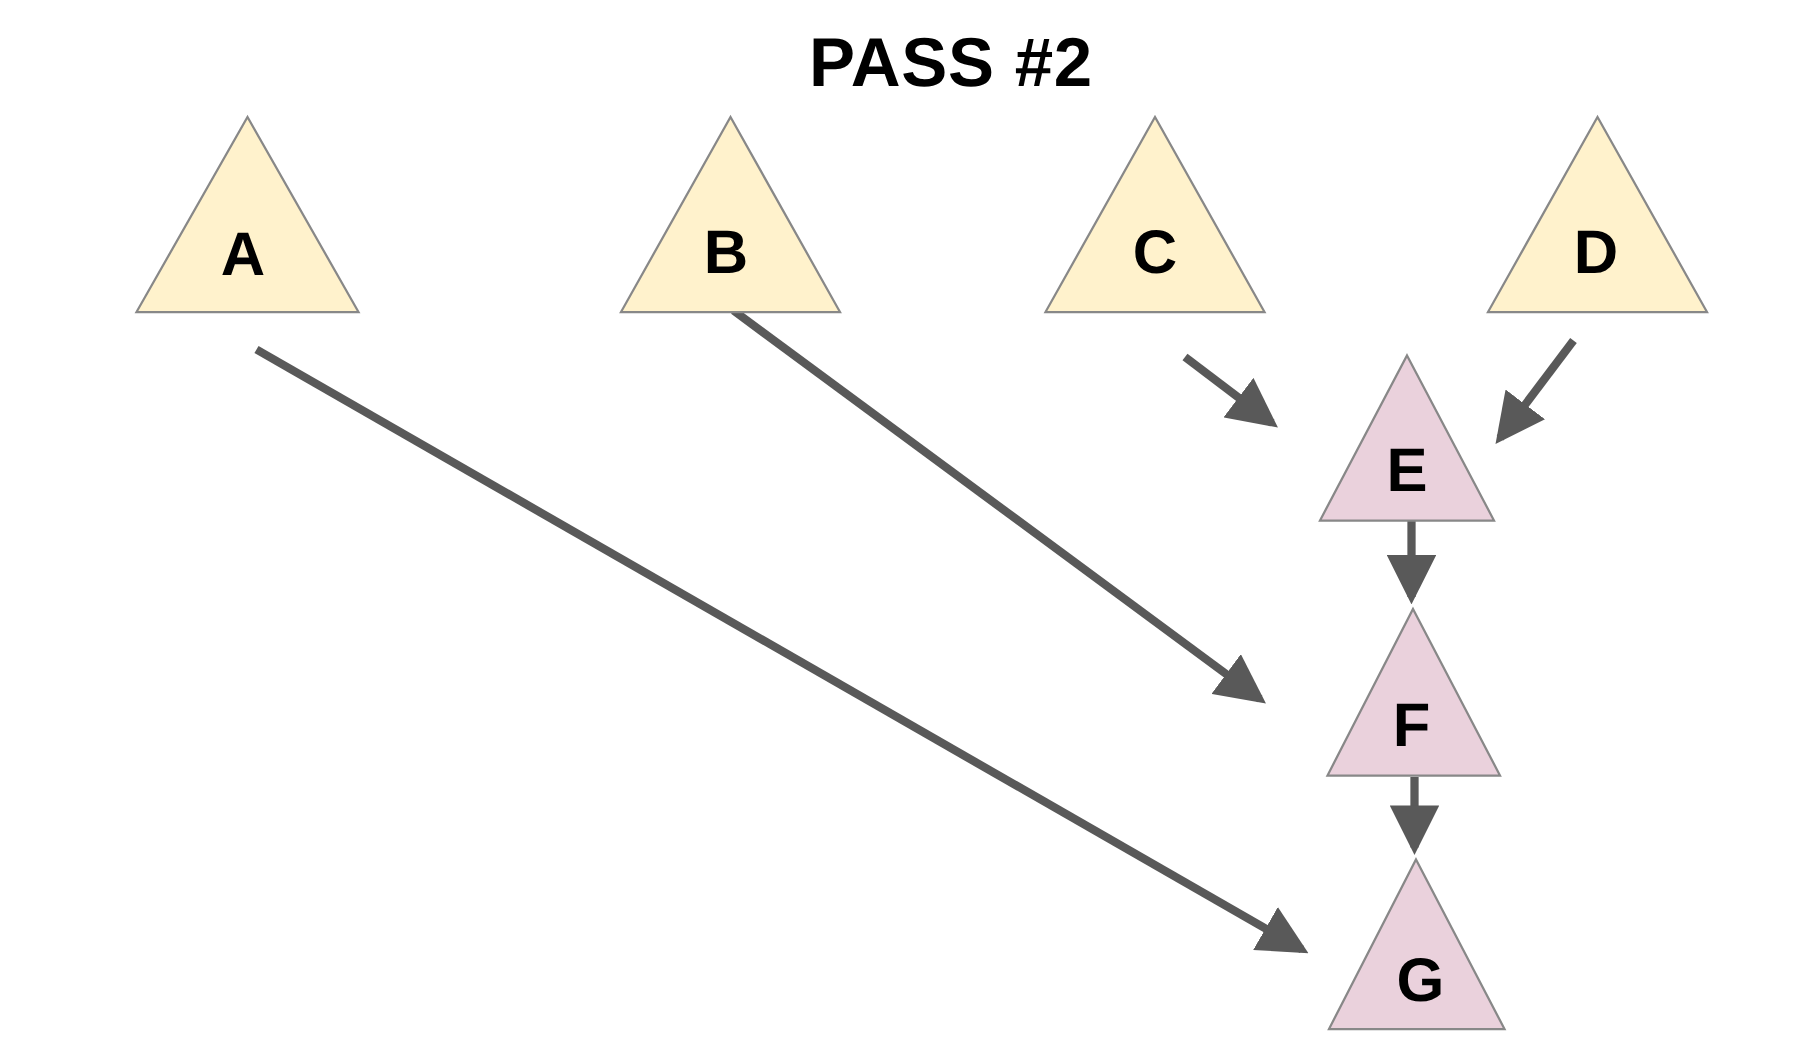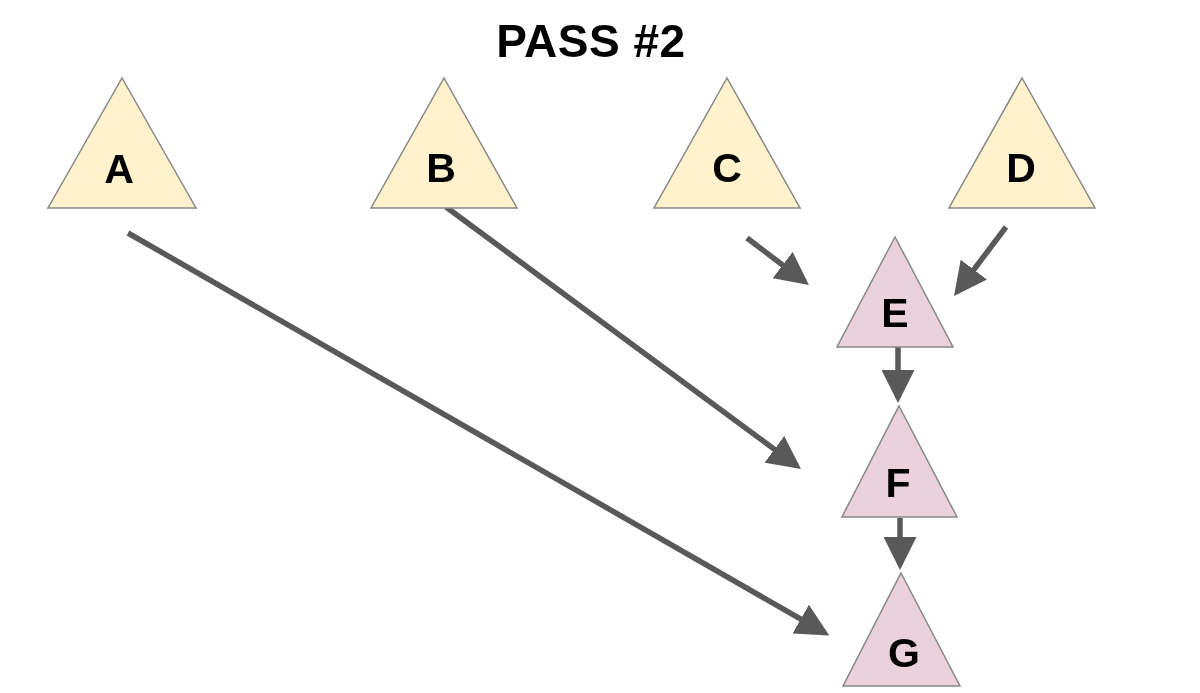--- a/index.html
+++ b/index.html
@@ -9,20 +9,21 @@
     height: 693px;
     background: #ffffff;
     overflow: hidden;
     font-family: "Liberation Sans", sans-serif;
   }
   .canvas {
     position: relative;
     width: 1120px;
     height: 693px;
     background: #ffffff;
+    padding-left: 43px;
   }
   svg {
     display: block;
   }
   .diagram-title {
     font-family: "Liberation Sans", sans-serif;
     font-weight: bold;
     font-size: 46px;
     letter-spacing: 0.5px;
   }

